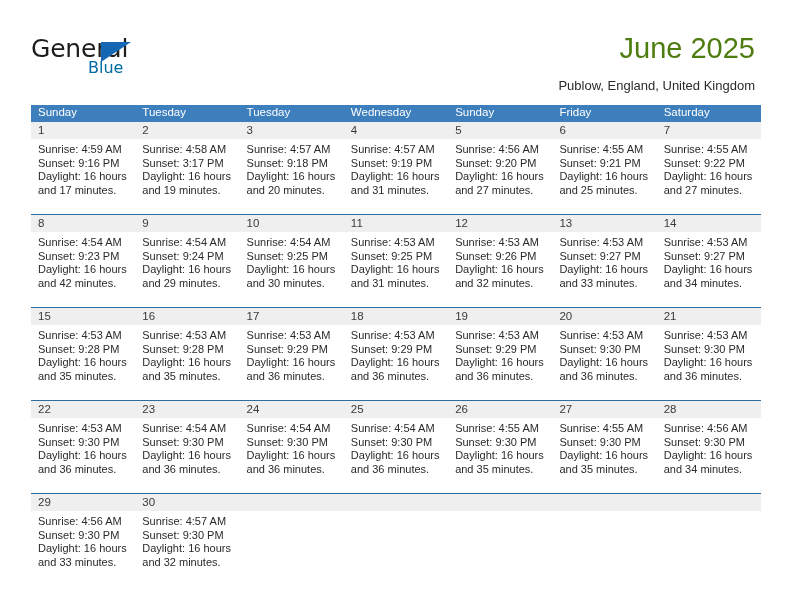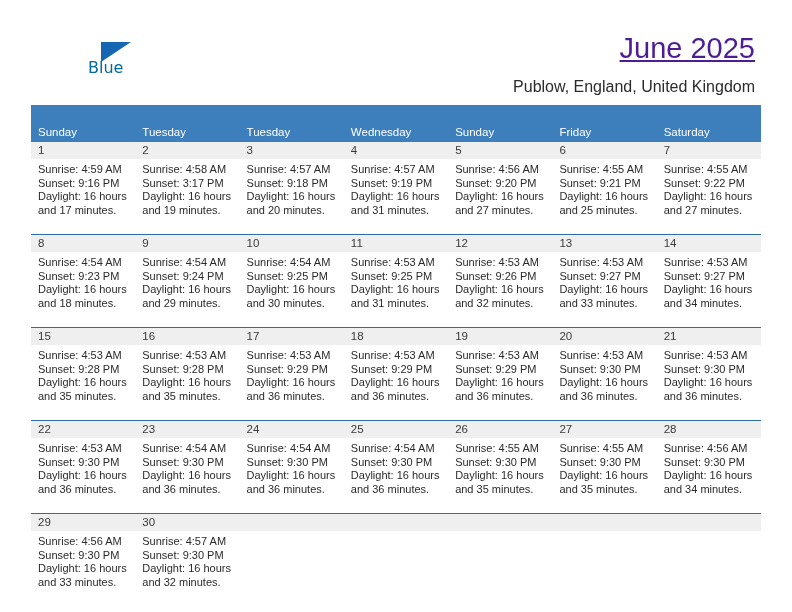--- a/index.html
+++ b/index.html
@@ -62,51 +62,50 @@
     font-size: 16px;
     color: #0369a1;
     font-family: "DejaVu Sans", sans-serif;
     font-weight: 400;
   }
   .title {
     position: absolute;
     right: 37px;
     top: 32px;
     font-size: 29px;
-    color: #4c1d95;
+    color: #4d7c0f;
     font-weight: 400;
     white-space: nowrap;
-    text-decoration: underline;
   }
   .subtitle {
     position: absolute;
     right: 37px;
     top: 78px;
-    font-size: 16px;
+    font-size: 13px;
     color: #2b2b2b;
     font-weight: 400;
     white-space: nowrap;
   }
 
   
   .calendar {
     position: absolute;
     left: 31px;
     top: 105px;
     width: 730px;
     border-collapse: collapse;
     table-layout: fixed;
   }
   .calendar th {
     background: #3d7ebc;
     color: #ffffff;
     font-size: 11.5px;
     font-weight: 400;
     text-align: left;
-    padding: 20px 0 4px 7px;
+    padding: 0 0 4px 7px;
     height: 13px;
     border: none;
   }
   .calendar td {
     vertical-align: top;
     padding: 0;
     border: none;
     width: 104.28px;
     height: 92px;
     background: #ffffff;
@@ -144,20 +143,21 @@
     white-space: nowrap;
   }
 </style>
 </head>
 <body>
 
 <div class="page">
 
   <div class="header">
     <div class="logo">
+      <span class="logo-general">General</span>
       <span class="logo-triangle"></span>
       <span class="logo-blue">Blue</span>
     </div>
     <div class="title">June 2025</div>
     <div class="subtitle">Publow, England, United Kingdom</div>
   </div>
 
   <table class="calendar">
     <thead>
       <tr>
@@ -253,21 +253,21 @@
       </tr>
 
       <tr class="week-row">
         <td>
           <div class="daycell">
             <div class="daynum-band">8</div>
             <div class="info">
               <div>Sunrise: 4:54 AM</div>
               <div>Sunset: 9:23 PM</div>
               <div>Daylight: 16 hours</div>
-              <div>and 18 minutes.</div>
+              <div>and 42 minutes.</div>
             </div>
           </div>
         </td>
         <td>
           <div class="daycell">
             <div class="daynum-band">9</div>
             <div class="info">
               <div>Sunrise: 4:54 AM</div>
               <div>Sunset: 9:24 PM</div>
               <div>Daylight: 16 hours</div>

